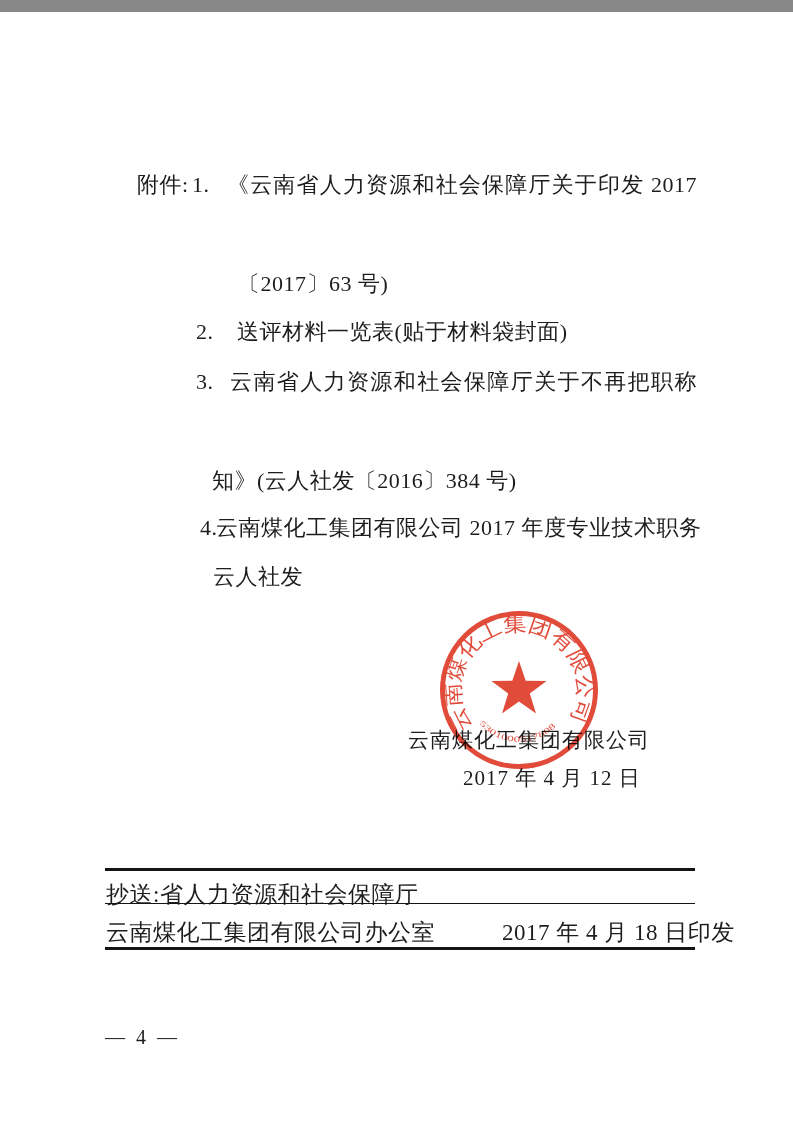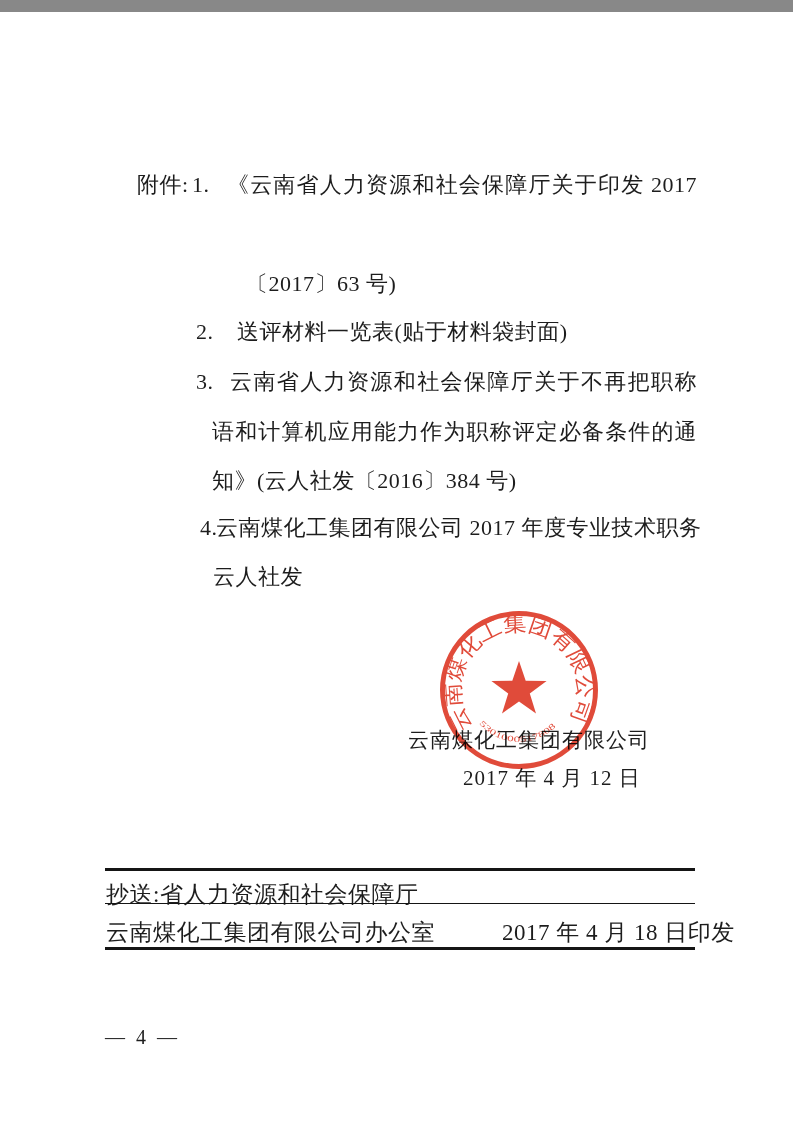--- a/index.html
+++ b/index.html
@@ -35,29 +35,28 @@
 <body>
 
 <div class="page">
 
   <div class="abs body-text" style="left:137px;top:159px">附件:</div>
 
   <div class="abs body-text" style="left:192px;top:159px">1.</div>
   <div class="abs body-text just" style="left:227px;top:159px;width:470px">《云南省人力资源和社会保障厅关于印发 2017 年</div>
 
 
-  <div class="abs body-text" style="left:246px;top:258px">〔2017〕63 号)</div>
+  <div class="abs body-text" style="left:238px;top:258px">〔2017〕63 号)</div>
 
   <div class="abs body-text" style="left:196px;top:306px">2.</div>
   <div class="abs body-text" style="left:237px;top:306px">送评材料一览表(贴于材料袋封面)</div>
 
   <div class="abs body-text" style="left:196px;top:356px">3.</div>
   <div class="abs body-text just" style="left:230px;top:356px;width:467px">云南省人力资源和社会保障厅关于不再把职称外</div>
 
-  <div class="abs body-text just" style="left:212px;top:406px;width:485px">语和计算机应用能力作为职称评定必备条件的通</div>
 
   <div class="abs body-text" style="left:212px;top:455px">知》(云人社发〔2016〕384 号)</div>
 
   <div class="abs body-text" style="left:200px;top:502px">4.</div>
   <div class="abs body-text" style="left:216px;top:502px">云南煤化工集团有限公司 2017 年度专业技术职务</div>
 
   <div class="abs body-text" style="left:213px;top:551px">云人社发</div>
 
   <div class="abs sig" style="left:408px;top:714px">云南煤化工集团有限公司</div>
   <div class="abs sig" style="left:463px;top:752px">2017 年 4 月 12 日</div>

